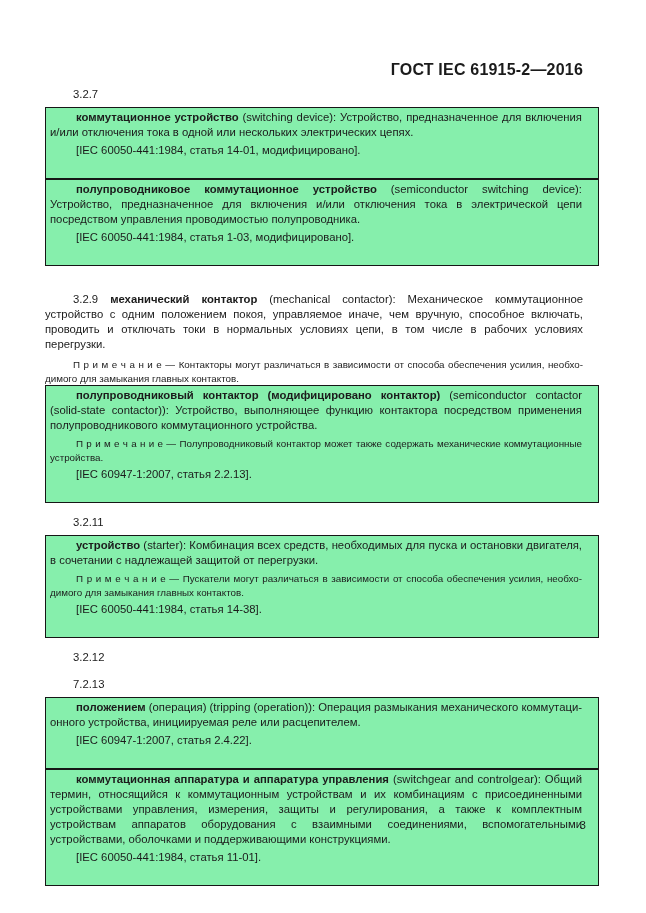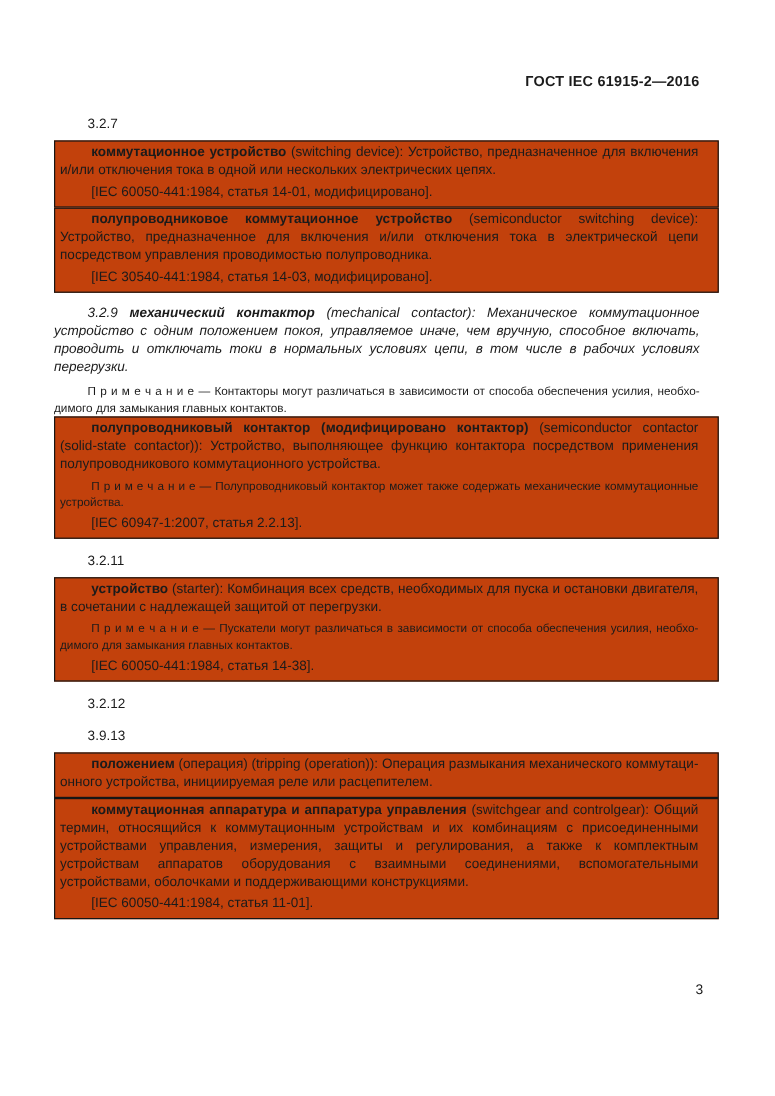--- a/index.html
+++ b/index.html
@@ -11,60 +11,59 @@
     position: relative;
     overflow: hidden;
   }
   .page {
     position: absolute; inset: 0;
     background: #ffffff;
   }
   .running-header {
     position: absolute;
     top: 61px; right: 63px;
-    font-size: 12px; font-weight: bold;
+    font-size: 16px; font-weight: bold;
     letter-spacing: 0.2px;
     white-space: nowrap;
   }
   .content {
     position: absolute;
     left: 45px; top: 87px;
     width: 554px;
     font-size: 11.3px;
     line-height: 15px;
     text-align: justify;
   }
   .clause-num {
     text-indent: 28px;
     text-align: left;
     margin-top: 12px;
     margin-bottom: 5px;
     line-height: 15px;
   }
-  .clause:first-child .clause-num { margin-top: 10px; }
+  .clause:first-child .clause-num { margin-top: 0; }
   .defbox {
     border: 1.5px solid #161616;
-    padding: 2px 16px 4px 4px;
-    background: #c2410c;
+    padding: 2px 16px 20px 4px;
+    background: #86efac;
   }
   .def { text-indent: 26px; }
   .def .term { font-weight: bold; }
   .cite { text-indent: 26px; margin-top: 3px; }
   .note {
     font-size: 9.8px;
     line-height: 13.5px;
     text-indent: 26px;
     margin-top: 4px;
     margin-bottom: 1px;
   }
   .para-clause {
-    margin-top: 10px;
+    margin-top: 26px;
     padding-right: 16px;
     text-indent: 28px;
-    font-style: italic;
   }
   .para-clause .term { font-weight: bold; }
   .note-outside {
     font-size: 9.8px;
     line-height: 13.5px;
     text-indent: 28px;
     padding-right: 16px;
     margin-top: 6px;
   }
   .page-number {
@@ -86,21 +85,21 @@
       <p class="clause-num">3.2.7</p>
       <div class="defbox">
         <p class="def"><b class="term">коммутационное устройство</b><span> (switching device): Устройство, предназначенное для включения и/или отключения тока в одной или нескольких электрических цепях.</span></p>
         <p class="cite">[IEC 60050-441:1984, статья 14-01, модифицировано].</p>
       </div>
     </section>
 
     <section class="clause">
       <div class="defbox">
         <p class="def"><b class="term">полупроводниковое коммутационное устройство</b><span> (semiconductor switching device): Устройство, предназначенное для включения и/или отключения тока в электрической цепи посредством управления проводимостью полупроводника.</span></p>
-        <p class="cite">[IEC 30540-441:1984, статья 14-03, модифицировано].</p>
+        <p class="cite">[IEC 60050-441:1984, статья 1-03, модифицировано].</p>
       </div>
     </section>
 
     <section class="clause">
       <p class="para-clause"><span>3.2.9</span> <b class="term">механический контактор</b><span> (mechanical contactor): Механическое коммутационное устройство с одним положением покоя, управляемое иначе, чем вручную, способное включать, проводить и отключать токи в нормальных условиях цепи, в том числе в рабочих условиях перегрузки.</span></p>
       <p class="note-outside">П р и м е ч а н и е — Контакторы могут различаться в зависимости от способа обеспечения усилия, необхо­димого для замыкания главных контактов.</p>
     </section>
 
     <section class="clause">
       <div class="defbox">
@@ -117,23 +116,24 @@
         <p class="note">П р и м е ч а н и е — Пускатели могут различаться в зависимости от способа обеспечения усилия, необхо­димого для замыкания главных контактов.</p>
         <p class="cite">[IEC 60050-441:1984, статья 14-38].</p>
       </div>
     </section>
 
     <section class="clause">
       <p class="clause-num">3.2.12</p>
     </section>
 
     <section class="clause">
-      <p class="clause-num">3.9.13</p>
+      <p class="clause-num">7.2.13</p>
       <div class="defbox">
         <p class="def"><b class="term">положением</b><span> (операция) (tripping (operation)): Операция размыкания механического коммутаци­онного устройства, инициируемая реле или расцепителем.</span></p>
+        <p class="cite">[IEC 60947-1:2007, статья 2.4.22].</p>
       </div>
     </section>
 
     <section class="clause">
       <div class="defbox">
         <p class="def"><b class="term">коммутационная аппаратура и аппаратура управления</b><span> (switchgear and controlgear): Общий термин, относящийся к коммутационным устройствам и их комбинациям с присоединенными устрой­ствами управления, измерения, защиты и регулирования, а также к комплектным устройствам аппа­ратов оборудования с взаимными соединениями, вспомогательными устройствами, оболочками и поддерживающими конструкциями.</span></p>
         <p class="cite">[IEC 60050-441:1984, статья 11-01].</p>
       </div>
     </section>
 

